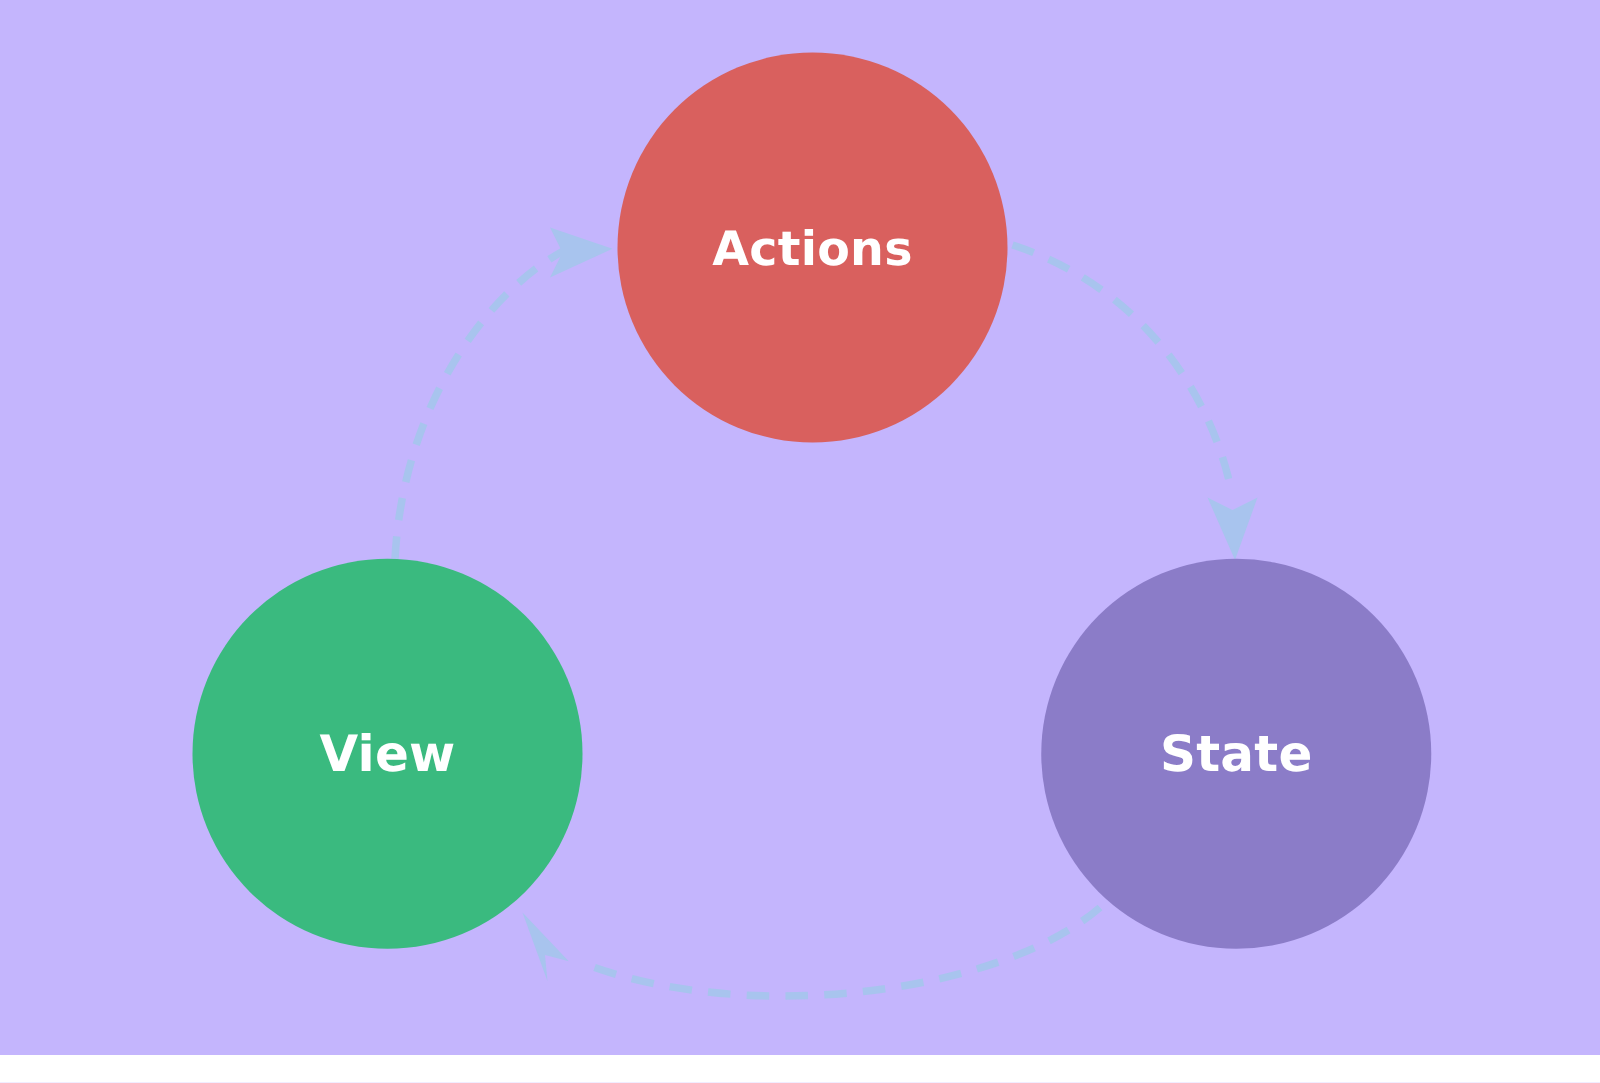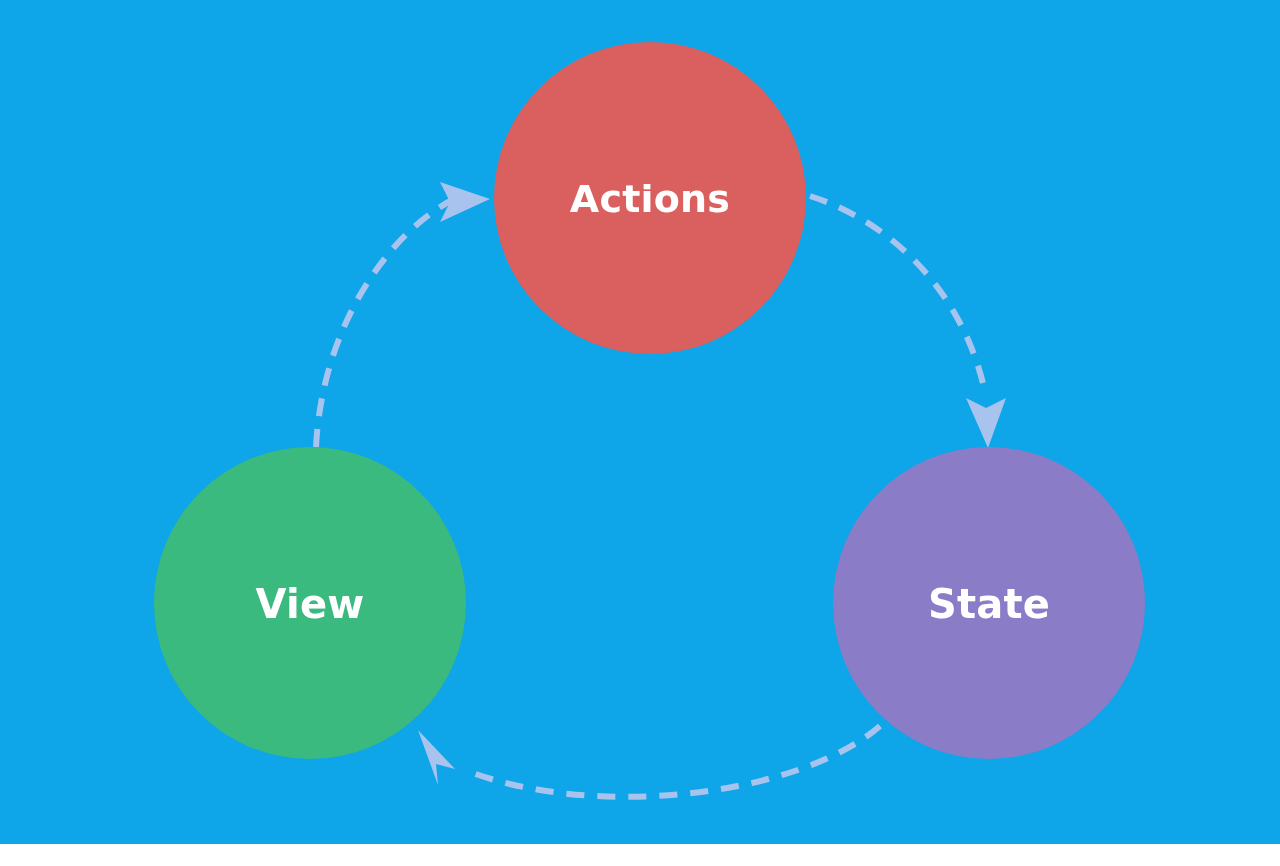--- a/index.html
+++ b/index.html
@@ -11,21 +11,21 @@
   body {
     width: 1280px;
     height: 866px;
     overflow: hidden;
     font-family: "DejaVu Sans", "Liberation Sans", sans-serif;
   }
   #diagram-root {
     position: relative;
     width: 1280px;
     height: 844px;
-    background: #0ea5e9;
+    background: #c4b5fd;
   }
   #flow-svg {
     position: absolute;
     top: 0;
     left: 0;
     width: 1280px;
     height: 866px;
     display: block;
   }
   .node-label {

